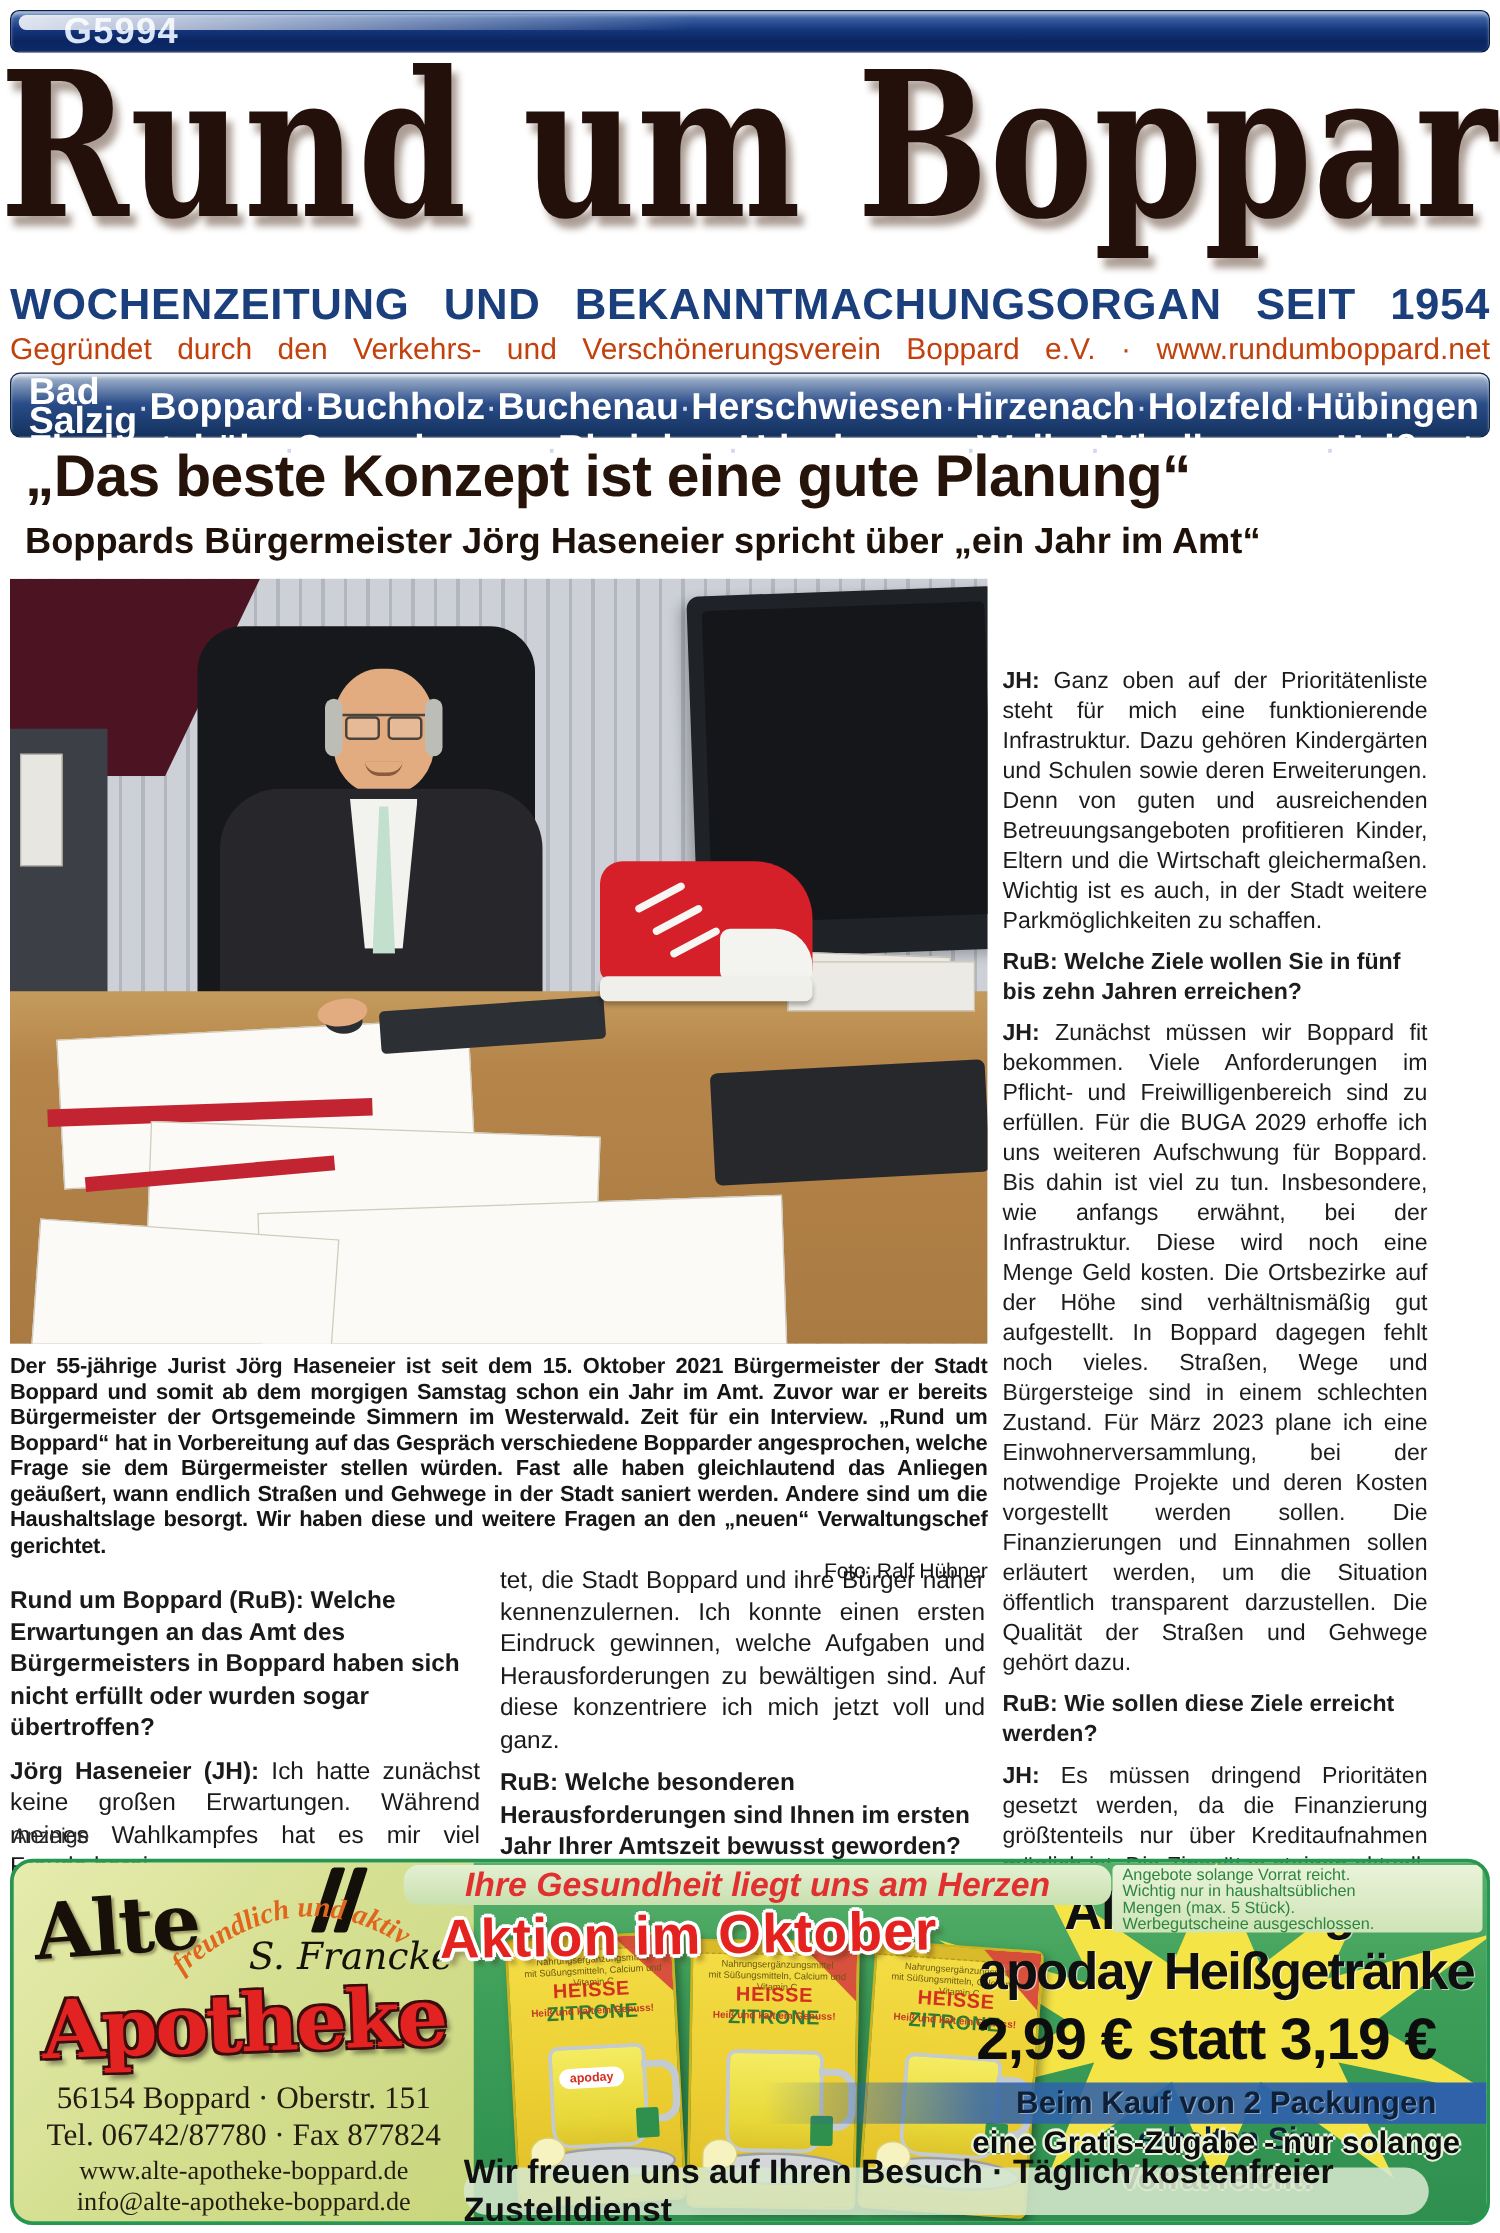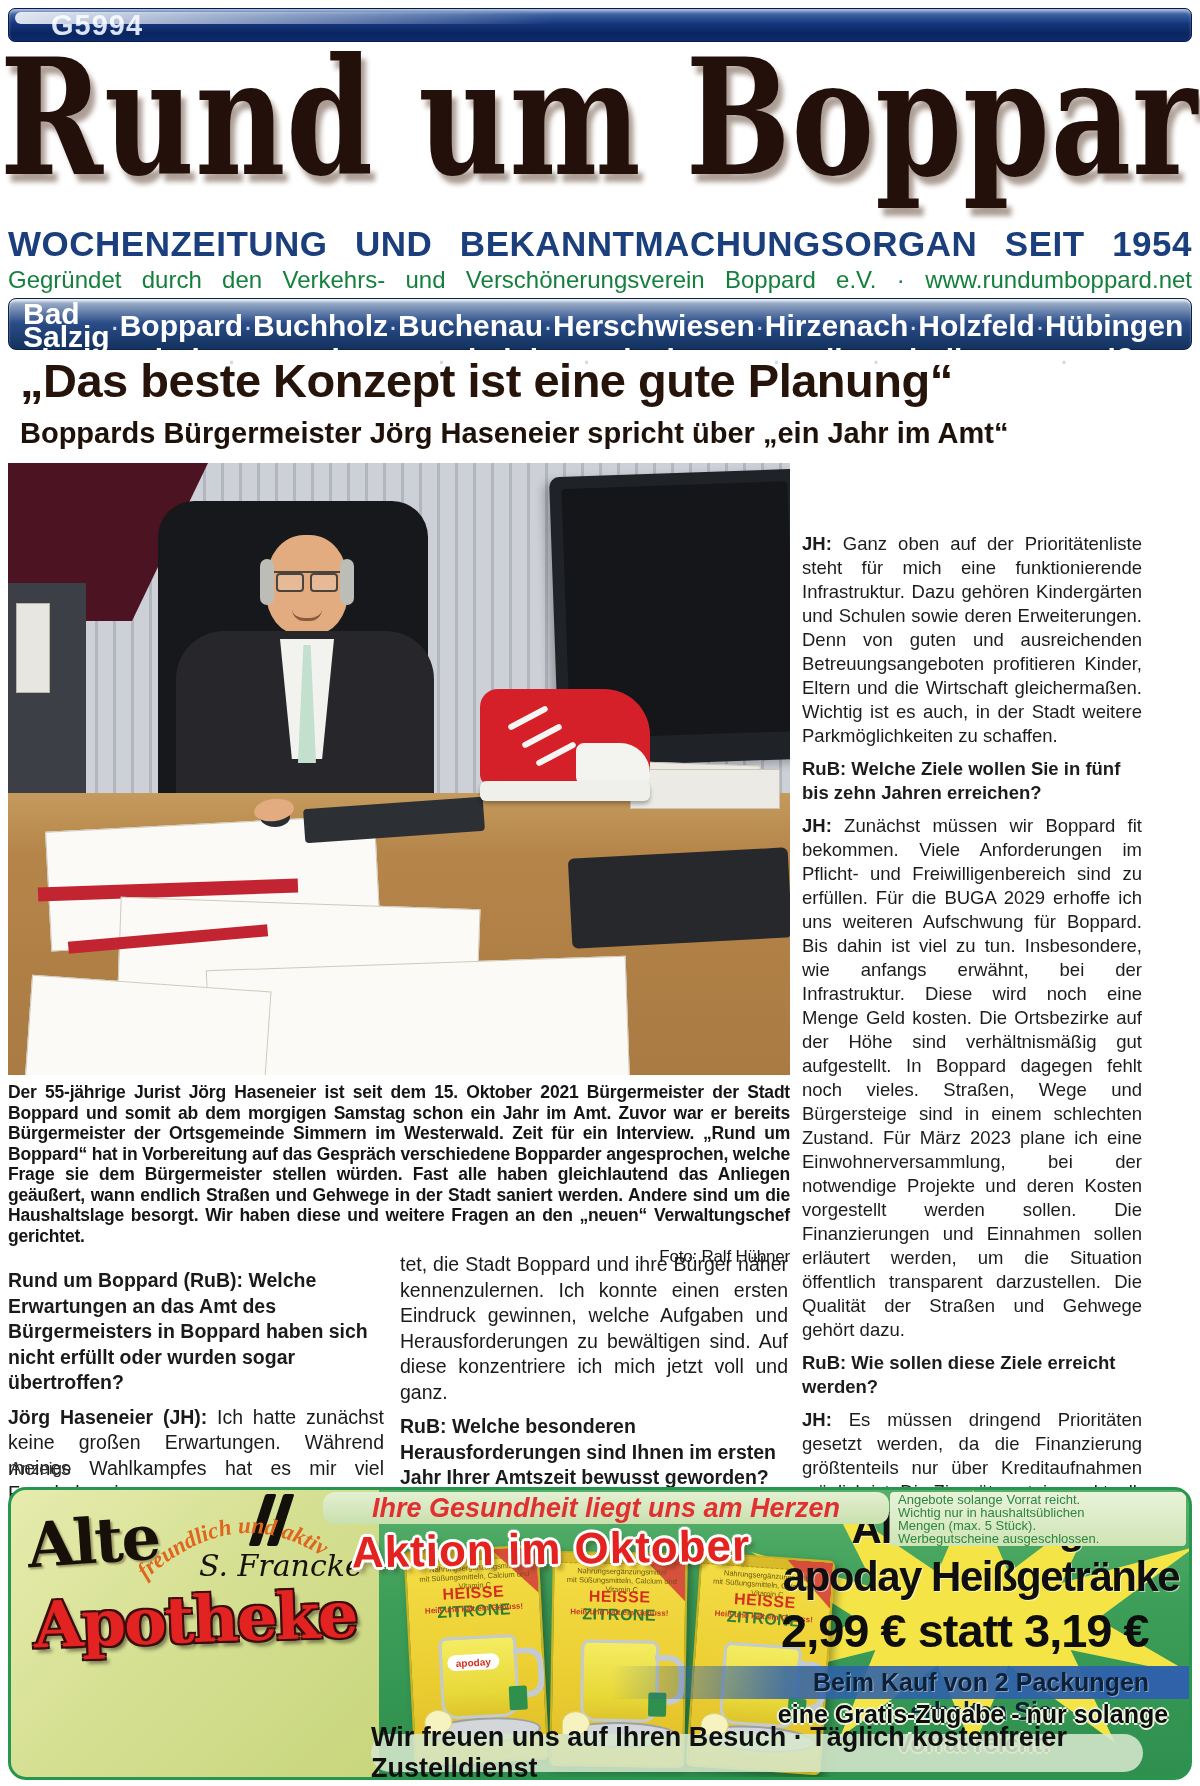--- a/index.html
+++ b/index.html
@@ -31,21 +31,21 @@
     transform:scaleY(1.3);transform-origin:center 20px;white-space:nowrap;
     text-shadow:5px 6px 5px rgba(70,40,20,.45);
   }
   .subtitle{
     position:absolute;left:8px;top:224px;width:1184px;
     font-size:35px;font-weight:700;color:#1a3f7c;letter-spacing:.5px;
     text-align:justify;text-align-last:justify;white-space:nowrap;
   }
   .founding-line{
     position:absolute;left:8px;top:266px;width:1184px;
-    font-size:24px;font-weight:400;color:#15803d;
+    font-size:24px;font-weight:400;color:#c2410c;
     text-align:justify;text-align-last:justify;white-space:nowrap;
   }
 
   
   .townsbar{
     position:absolute;left:8px;top:298px;width:1184px;height:52px;border-radius:8px;
     background:linear-gradient(180deg,#d8dfe9 0%,#93a7c4 10%,#2a4c88 48%,#13325f 100%);
     border:1px solid #0d2449;padding:3px 14px;
     box-shadow:inset 0 2px 2px rgba(255,255,255,.5);
   }
@@ -324,20 +324,26 @@
     <svg class="ad-arc" width="236" height="96" data-name="pharmacy-arc-slogan">
       <defs>
           <path id="arcpath" d="M 10 88 Q 118 -14 226 88" fill="none"></path>
         </defs>
       <text font-family="Liberation Serif, serif" font-size="23" font-style="italic" font-weight="700" fill="#e0661e">
         <textPath href="#arcpath" startOffset="6"><tspan>freundlich und aktiv</tspan></textPath>
       </text>
     </svg>
     <div class="ad-owner" data-name="pharmacy-owner">S. Francke</div>
     <div class="ad-name2" data-name="pharmacy-name-line2">Apotheke</div>
+    <div class="ad-address" data-name="pharmacy-address-block">
+      <div class="a1" data-name="pharmacy-address">56154 Boppard · Oberstr. 151</div>
+      <div class="a2" data-name="pharmacy-phone">Tel. 06742/87780 · Fax 877824</div>
+      <div class="a3" data-name="pharmacy-website">www.alte-apotheke-boppard.de</div>
+      <div class="a4" data-name="pharmacy-email">info@alte-apotheke-boppard.de</div>
+    </div>
   </div>
 
   <div class="ad-slogan" data-name="ad-slogan">Ihre Gesundheit liegt uns am Herzen</div>
   <div class="ad-disclaimer" data-name="ad-disclaimer">
     <div data-name="disclaimer-line">Angebote solange Vorrat reicht.</div>
     <div data-name="disclaimer-line">Wichtig nur in haushaltsüblichen</div>
     <div data-name="disclaimer-line">Mengen (max. 5 Stück).</div>
     <div data-name="disclaimer-line">Werbegutscheine ausgeschlossen.</div>
   </div>
   <div class="ad-aktion" data-name="ad-action-title">Aktion im Oktober</div>

